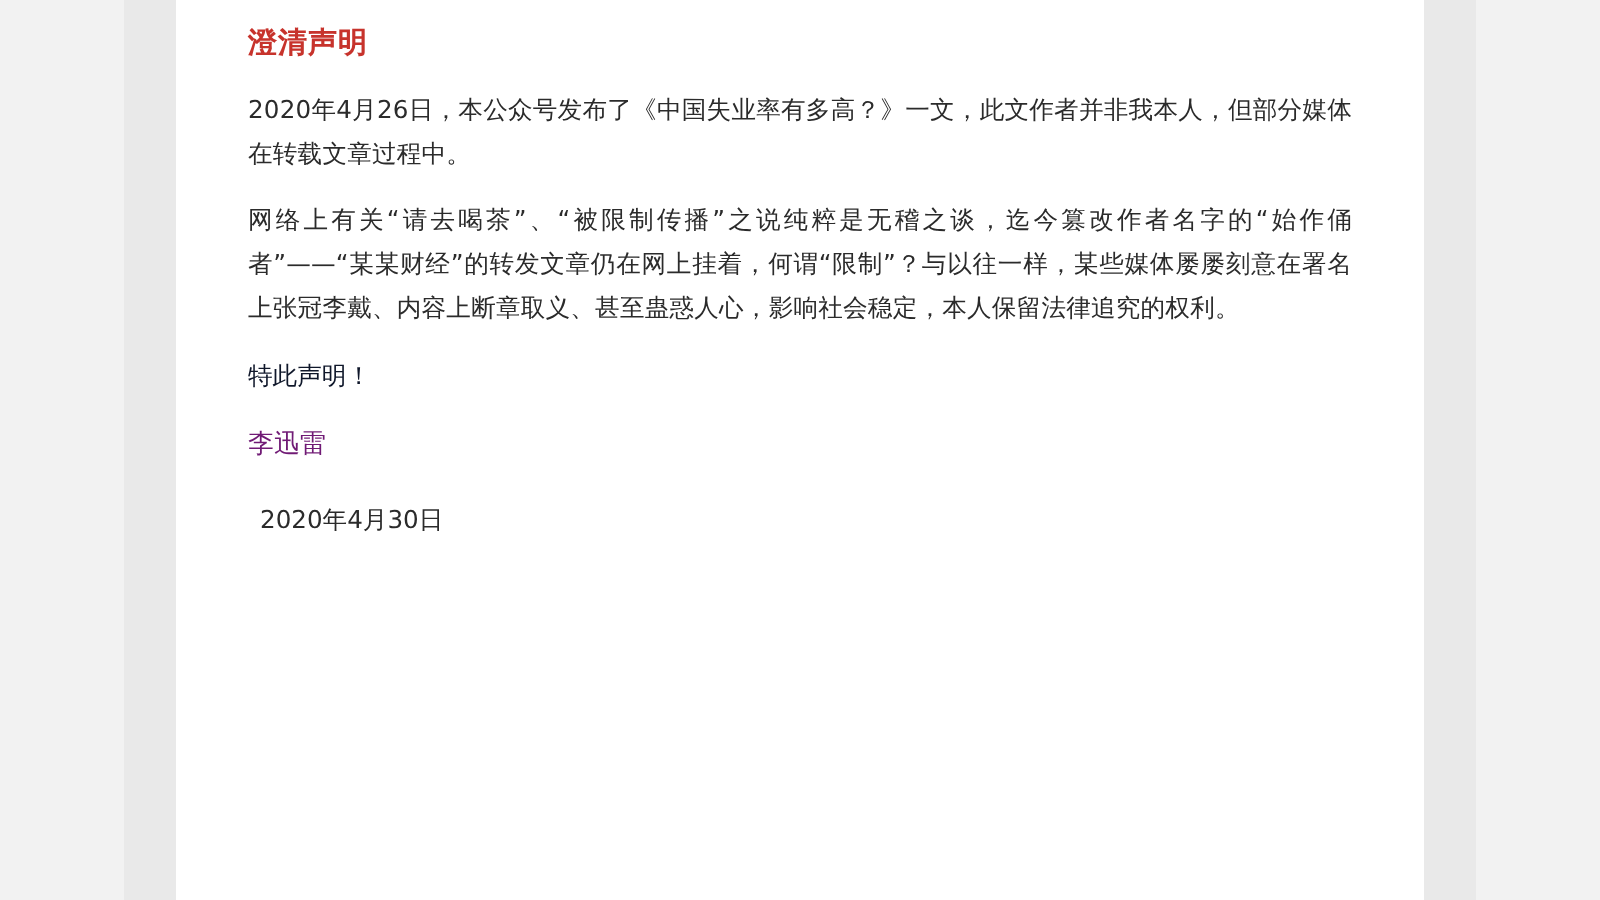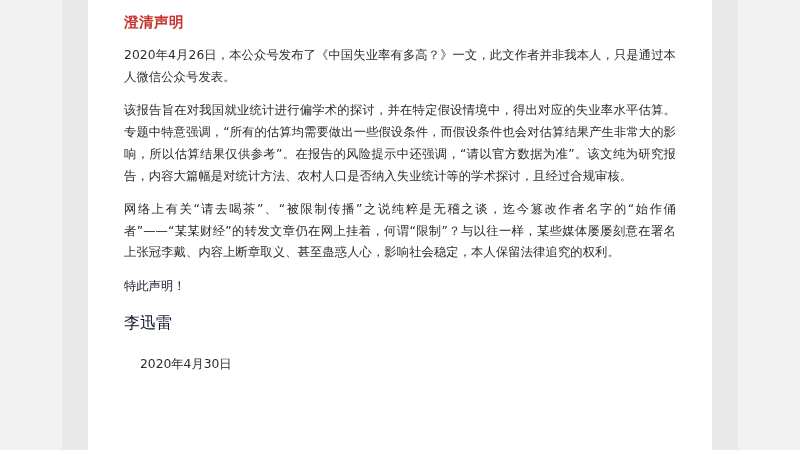--- a/index.html
+++ b/index.html
@@ -69,50 +69,49 @@
   .para-last {
     margin-bottom: 12px;
   }
   .signoff {
     color: #0f172a;
     font-size: 12.3px;
     line-height: 1.78;
     margin: 0 0 11px 0;
   }
   .sign-name {
-    color: #0f172a;
-    font-size: 16px;
+    color: #701a75;
+    font-size: 13px;
     line-height: 1.78;
     margin: 0 0 16px 0;
   }
   .sign-date {
     color: #2b2b2b;
     font-size: 12.3px;
     line-height: 1.78;
-    margin: 16px;
+    margin: 6px;
   }
 </style>
 </head>
 <body>
 
 <div class="screen">
 
   <div class="bar bar-left">
     <div class="bar-inner"></div>
   </div>
   <div class="bar bar-right">
     <div class="bar-inner"></div>
   </div>
 
   <div class="doc">
 
     <h1 class="doc-title">澄清声明</h1>
 
-    <p class="para">2020年4月26日，本公众号发布了《中国失业率有多高？》一文，此文作者并非我本人，只是通过本人微信公众号发表。</p>
-    <p class="para">该报告旨在对我国就业统计进行偏学术的探讨，并在特定假设情境中，得出对应的失业率水平估算。专题中特意强调，“所有的估算均需要做出一些假设条件，而假设条件也会对估算结果产生非常大的影响，所以估算结果仅供参考”。在报告的风险提示中还强调，“请以官方数据为准”。该文纯为研究报告，内容大篇幅是对统计方法、农村人口是否纳入失业统计等的学术探讨，且经过合规审核。</p>
+    <p class="para">2020年4月26日，本公众号发布了《中国失业率有多高？》一文，此文作者并非我本人，但部分媒体在转载文章过程中。</p>
     <p class="para para-last">网络上有关“请去喝茶”、“被限制传播”之说纯粹是无稽之谈，迄今篡改作者名字的“始作俑者”——“某某财经”的转发文章仍在网上挂着，何谓“限制”？与以往一样，某些媒体屡屡刻意在署名上张冠李戴、内容上断章取义、甚至蛊惑人心，影响社会稳定，本人保留法律追究的权利。</p>
 
     <p class="signoff">特此声明！</p>
     <p class="sign-name">李迅雷</p>
     <p class="sign-date">2020年4月30日</p>
 
   </div>
 
 </div>
 

